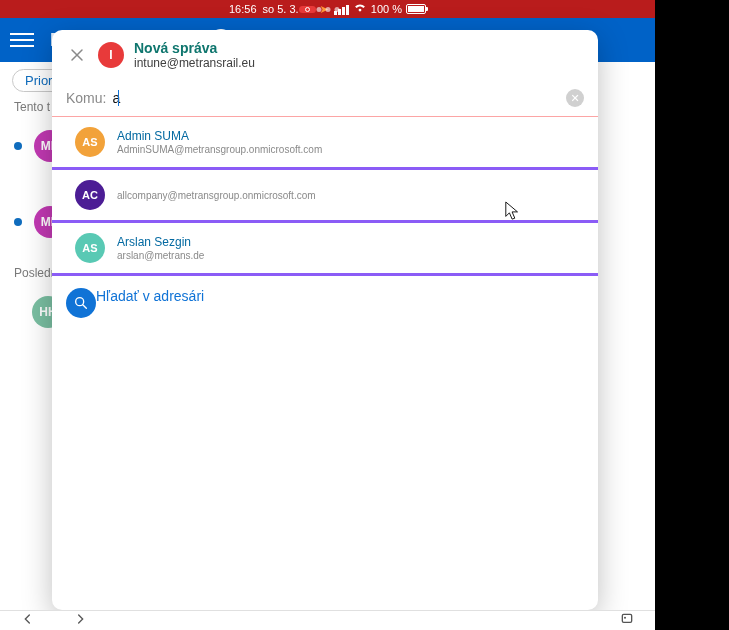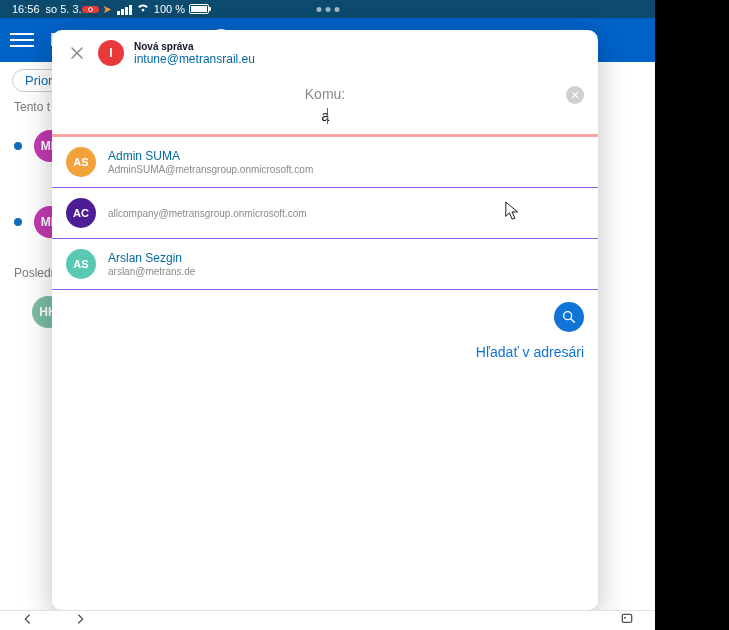--- a/index.html
+++ b/index.html
@@ -13,25 +13,25 @@
     }
     .device {
       position: relative;
       width: 655px;
       height: 630px;
       background: #fff;
     }
     
     .status-bar {
       height: 18px;
-      background: #0c4a6e;
+      background: #b91c1c;
       display: flex;
       align-items: center;
-      justify-content: flex-start;
-      padding: 0 12px;
+      justify-content: center;
+      padding: 0 20px;
       font-size: 11px;
       color: #fff;
     }
     .status-left { display: flex; align-items: center; gap: 6px; }
     .status-center {
       position: absolute;
       left: 50%;
       transform: translateX(-50%);
       display: flex;
       gap: 4px;
@@ -126,59 +126,58 @@
       display:flex;
       flex-direction: column;
     }
     .sheet-header {
       display:flex; align-items:center; gap:10px; padding:10px 14px;
     }
     .close-x {
       width:22px;height:22px;display:flex;align-items:center;justify-content:center;color:#8a8a8a;font-size:16px;font-weight:300;
     }
     .sender-av { width:26px;height:26px;border-radius:50%;background:#e83a3a;display:flex;align-items:center;justify-content:center;color:#fff;font-size:12px;font-weight:600; }
-    .sheet-title { font-size:10px;font-weight:700;color:#0f172a; }
-    .sheet-sub { font-size:12px;color:#0369a1; }
+    .sheet-title { font-size:14px;font-weight:700;color:#0f766e; }
+    .sheet-sub { font-size:12px;color:#404040; }
     .to-row {
-      display:flex;align-items:center;padding:10px 14px;border-bottom:3px solid #fca5a5;gap:6px;
+      display:flex;align-items:center;padding:10px 14px;border-bottom:1px solid #fca5a5;gap:6px;
       position: relative;
-      flex-direction: column;
     }
     .to-label { font-size:14px;color:#8a8a8a; }
     .caret {
       display:inline-block; width:1px; height:16px; background:#1073d6;
       animation: blink 1s steps(1) infinite;
       margin-left: -2px;
     }
     @keyframes blink { 50% { opacity: 0; } }
     .clear-x {
       width:18px;height:18px;border-radius:50%;background:#d0d0d0;color:#fff;display:flex;align-items:center;justify-content:center;font-size:11px;
       position:absolute;right:14px;
     }
     .suggestions { overflow-y:auto; }
     .sug {
-      display:flex; align-items:center; gap:12px; padding:10px 14px; border-bottom:1px solid #8b5cf6;
+      display:flex; align-items:center; gap:12px; padding:10px 23px; border-bottom:3px solid #8b5cf6;
     }
     .sug .sav {
       width:30px;height:30px;border-radius:50%;display:flex;align-items:center;justify-content:center;font-size:11px;color:#fff;font-weight:600;flex-shrink:0;
     }
     .sug .main { font-size:12px;color:#0369a1;line-height:1.2; }
     .sug .sub { font-size:10px;color:#8a8a8a; }
     .c-orange{background:#f2a23a;}
     .c-red{background:#4c1d95;}
     .c-teal{background:#59c9b4;}
     .c-gray{background:#9a9a9a;}
     .c-img{
       background:
         radial-gradient(circle at 40% 35%, #f1c27d 0 30%, transparent 32%),
         radial-gradient(circle at 60% 70%, #8b5a2b 0 20%, transparent 22%),
         linear-gradient(#b7d9ed,#6aa9d8);
     }
     .dir-row {
-      display:flex;align-items:flex-end;gap:12px;padding:12px 14px;flex-direction:column;
+      display:flex;align-items:flex-start;padding:12px 14px;
     }
     .dir-icon{
       width:30px;height:30px;border-radius:50%;background:#1073d6;display:flex;align-items:center;justify-content:center;flex-shrink:0;
     }
     .dir-icon svg{width:16px;height:16px;}
     .dir-label{font-size:14px;color:#1073d6;}
 
     .cursor-ptr {
       position:absolute; left:504px; top:200px; pointer-events:none;
     }

